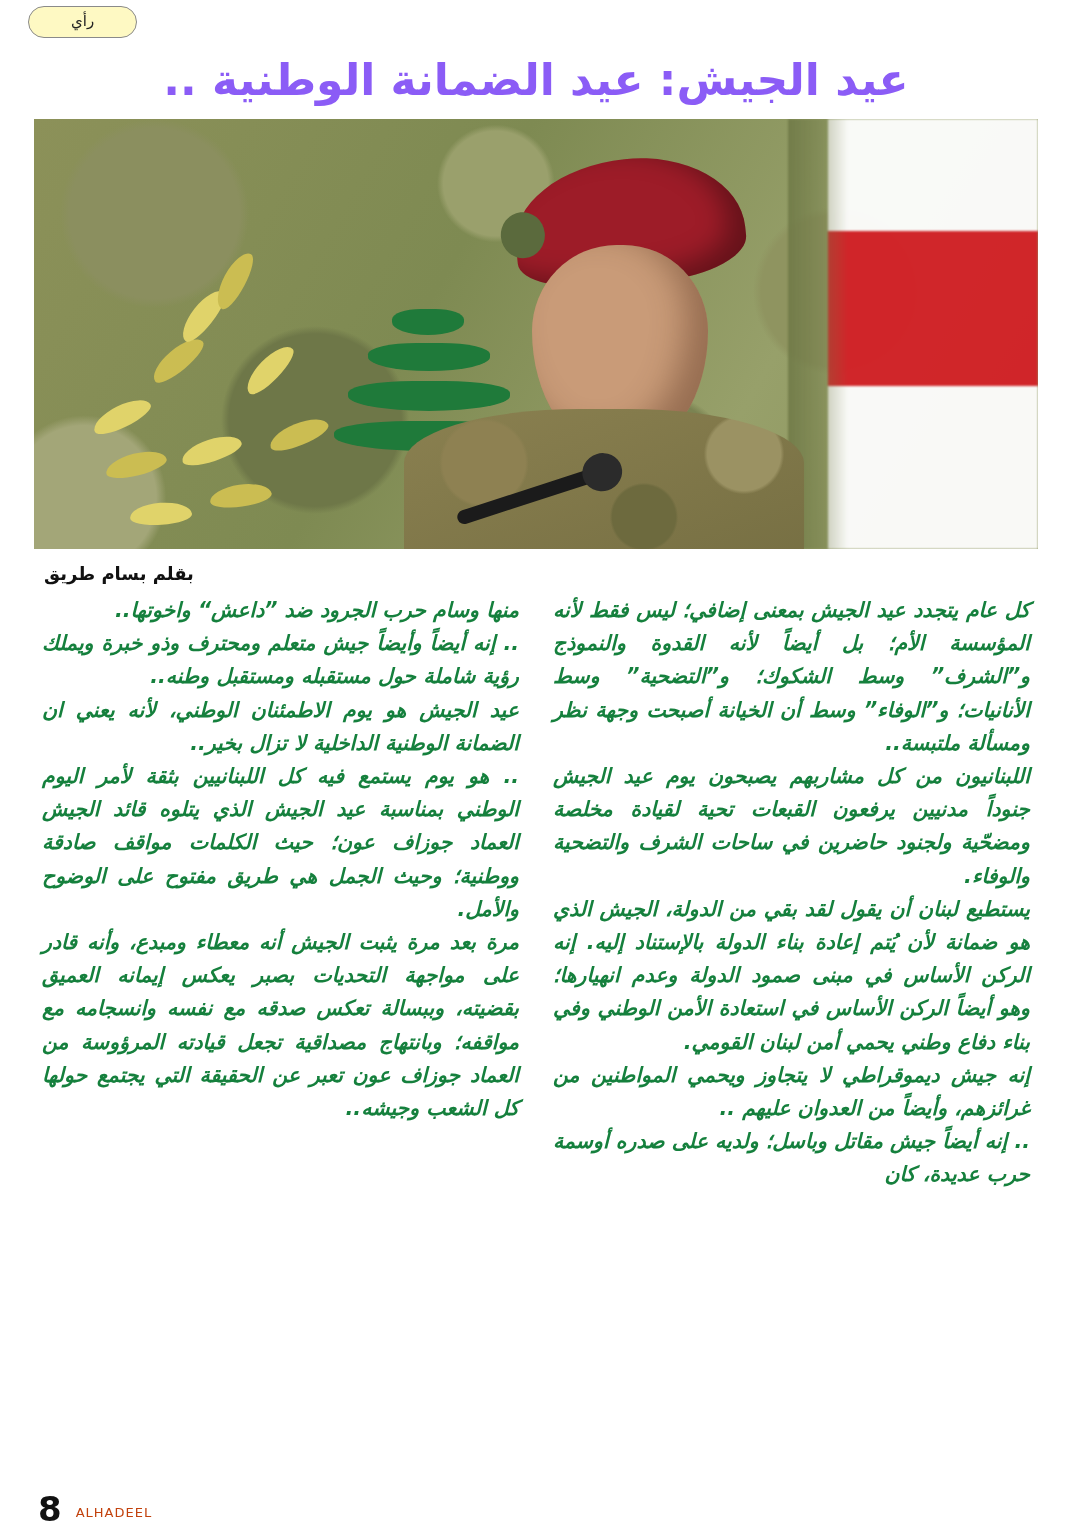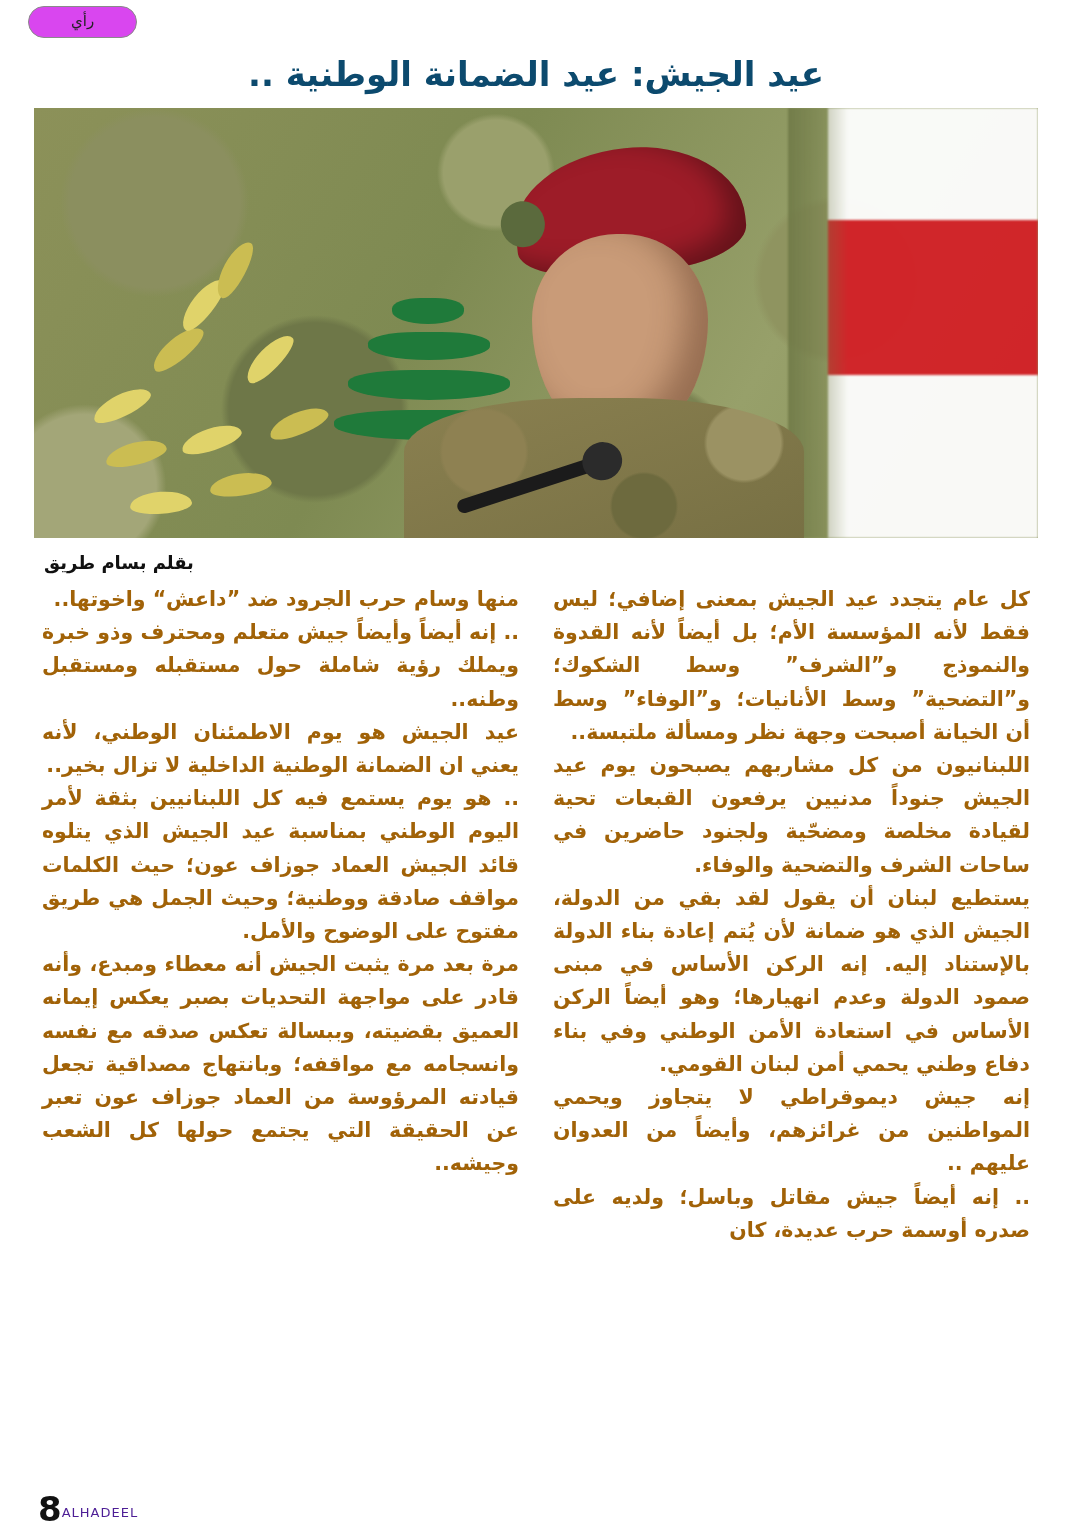--- a/index.html
+++ b/index.html
@@ -21,30 +21,30 @@
   .tag-row{
     display:flex;justify-content:flex-end;
     padding-top:6px;
   }
   .tag{
     border:1px solid #8a8a8a;
     border-radius:16px;
     padding:5px 42px 7px 42px;
     font-size:15px;
     color:#222;
-    background:#d946ef;
+    background:#fef9c3;
     letter-spacing:1px;
   }
 
   
   .headline{
     text-align:center;
-    font-size:34px;
+    font-size:44px;
     font-weight:bold;
-    color:#0c4a6e;
+    color:#8b5cf6;
     margin-top:16px;
     margin-bottom:14px;
     letter-spacing:-0.5px;
   }
 
   
   .photo-wrap{
     width:1004px;
     height:430px;
     margin:0 auto;
@@ -148,44 +148,45 @@
     flex-direction:row;
     gap:34px;
     padding:0 14px;
     direction:rtl;
   }
   .col{
     flex:1 1 0;
     font-size:20.5px;
     line-height:1.62;
     font-weight:bold;
-    color:#a16207;
+    color:#15803d;
     text-align:justify;
     text-align-last:right;
+    font-style:italic;
   }
   .col p{margin:0;}
 
   
   .footer{
     position:absolute;
     left:0;right:0;bottom:10px;
     display:flex;
     align-items:flex-end;
     justify-content:flex-start;
     padding:0 34px;
     direction:ltr;
   }
   .pagenum{
     font-size:34px;font-weight:bold;color:#111;
     margin-left:4px;
     line-height:1;
   }
   .brand{
-    font-size:13px;color:#4c1d95;letter-spacing:1px;
-    margin-bottom:6px;
+    font-size:13px;color:#c2410c;letter-spacing:1px;
+    margin-left:14px;margin-bottom:6px;
   }
 </style>
 </head>
 <body>
 
 <div class="page">
 
   <div class="tag-row">
     <div class="tag">رأي</div>
   </div>

